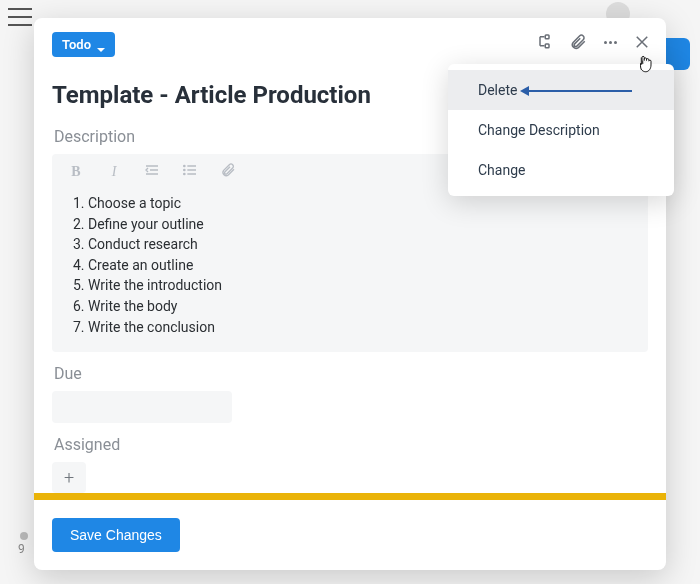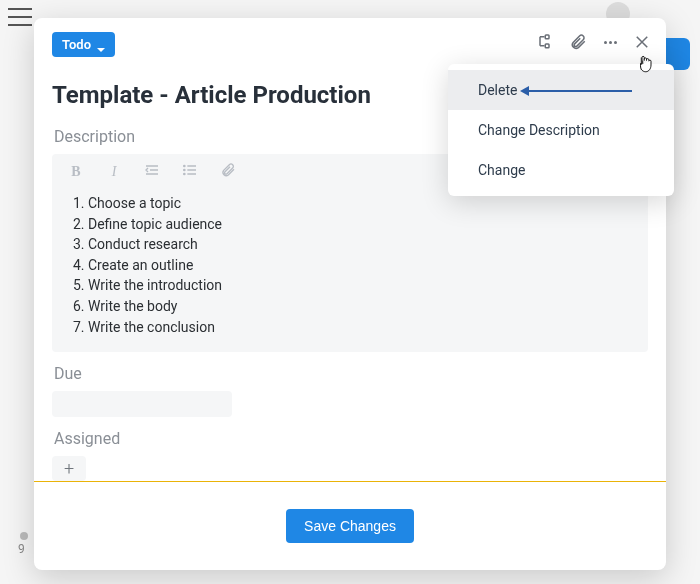--- a/index.html
+++ b/index.html
@@ -190,24 +190,24 @@
       align-items: center;
       justify-content: center;
       color: #6f757c;
       font-size: 18px;
       font-weight: 300;
       cursor: pointer;
     }
 
     .modal-footer {
       margin-top: auto;
-      border-top: 1px solid #eab308;
-      padding: 27px 18px;
-      display: flex;
-      justify-content: center;
+      border-top: 7px solid #eab308;
+      padding: 18px 18px;
+      display: flex;
+      justify-content: flex-start;
     }
     .save-btn {
       background: #1f87e5;
       color: #fff;
       font-size: 14px;
       font-weight: 500;
       border: none;
       border-radius: 4px;
       padding: 9px 18px;
       cursor: pointer;
@@ -339,21 +339,21 @@
           </svg>
       </div>
       <div class="tb">
         <svg viewBox="0 0 24 24" fill="none" stroke="#b8bdc4" stroke-width="2">
             <path d="M21 11l-8.5 8.5a5 5 0 01-7-7L14 4a3.5 3.5 0 015 5l-8.5 8.5a2 2 0 01-3-3L15 7"></path>
           </svg>
       </div>
     </div>
     <ol class="list" id="desc-list">
         <li>Choose a topic</li>
-        <li>Define topic audience</li>
+        <li>Define your outline</li>
         <li>Conduct research</li>
         <li>Create an outline</li>
         <li>Write the introduction</li>
         <li>Write the body</li>
         <li>Write the conclusion</li>
       </ol>
   </div>
 
   <div class="label">Due</div>
   <div class="due-box"></div>

